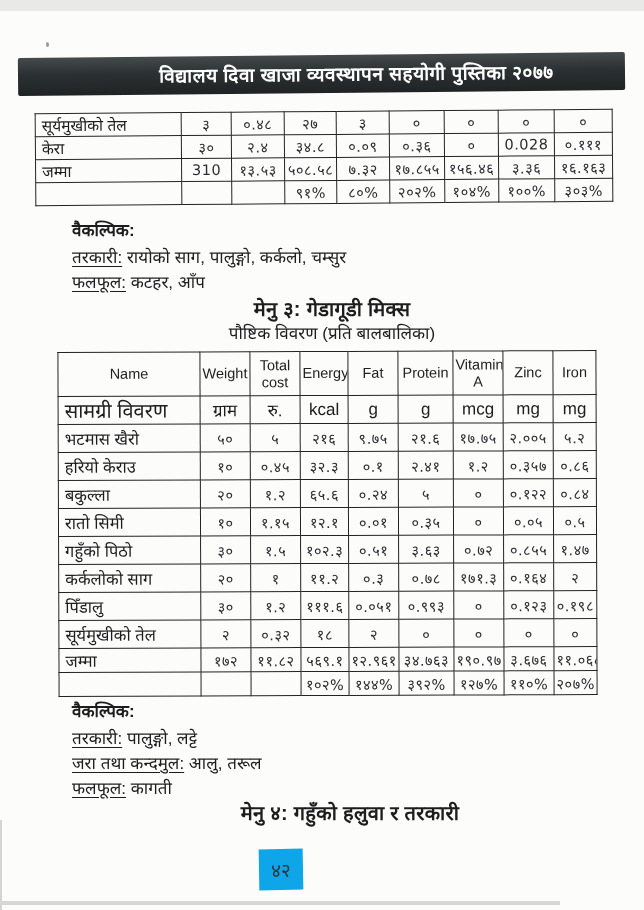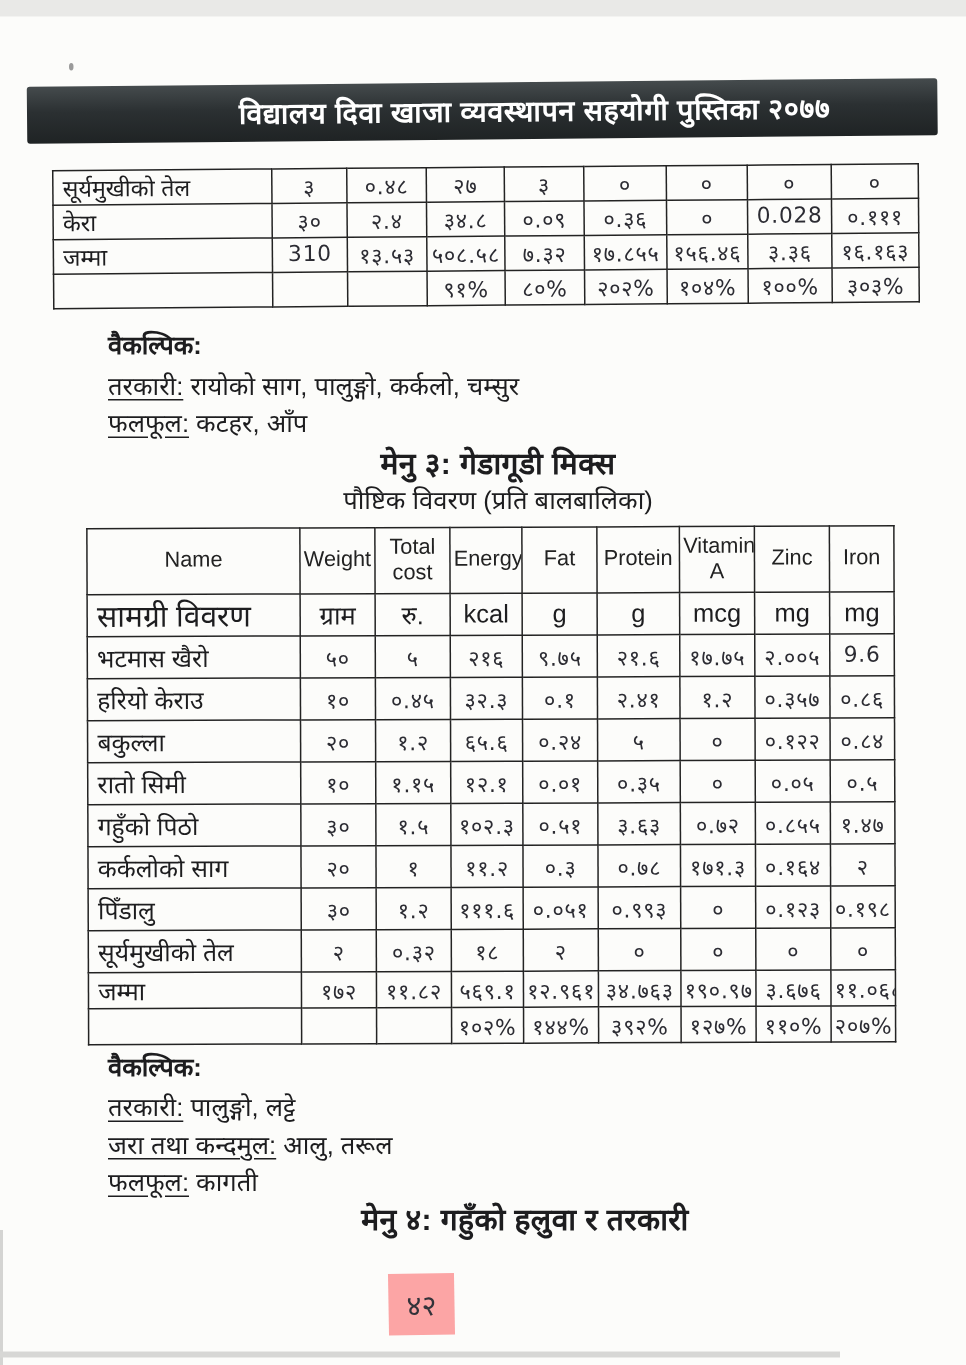--- a/index.html
+++ b/index.html
@@ -63,21 +63,21 @@
   }
   #menu3-title{top:295px;transform:translateX(10px);}
   #menu3-sub{
     position:absolute;left:0;width:644px;text-align:center;
     font-size:17px;top:321px;transform:translateX(10px);font-weight:normal;
   }
   #menu4-title{top:799px;transform:translateX(28px);}
 
   .pagenum{
     position:absolute;left:259px;top:849px;width:44px;height:41px;
-    background:#fca5a5;display:flex;align-items:center;justify-content:center;
+    background:#0ea5e9;display:flex;align-items:center;justify-content:center;
     font-size:19px;color:#33333a;transform:rotate(-1deg);
     font-family:"DejaVu Sans","Liberation Sans",sans-serif;
   }
 </style>
 </head>
 <body>
 
 <div class="top-edge"></div>
 <div class="left-edge"></div>
 <div class="bottom-edge"></div>
@@ -201,21 +201,21 @@
   <tbody>
       <tr>
         <td class="name printed">भटमास खैरो</td>
         <td class="hw">५०</td>
         <td class="hw">५</td>
         <td class="hw">२१६</td>
         <td class="hw">९.७५</td>
         <td class="hw">२१.६</td>
         <td class="hw">१७.७५</td>
         <td class="hw">२.००५</td>
-        <td class="hw">9.6</td>
+        <td class="hw">५.२</td>
       </tr>
       <tr>
         <td class="name printed">हरियो केराउ</td>
         <td class="hw">१०</td>
         <td class="hw">०.४५</td>
         <td class="hw">३२.३</td>
         <td class="hw">०.१</td>
         <td class="hw">२.४१</td>
         <td class="hw">१.२</td>
         <td class="hw">०.३५७</td>

